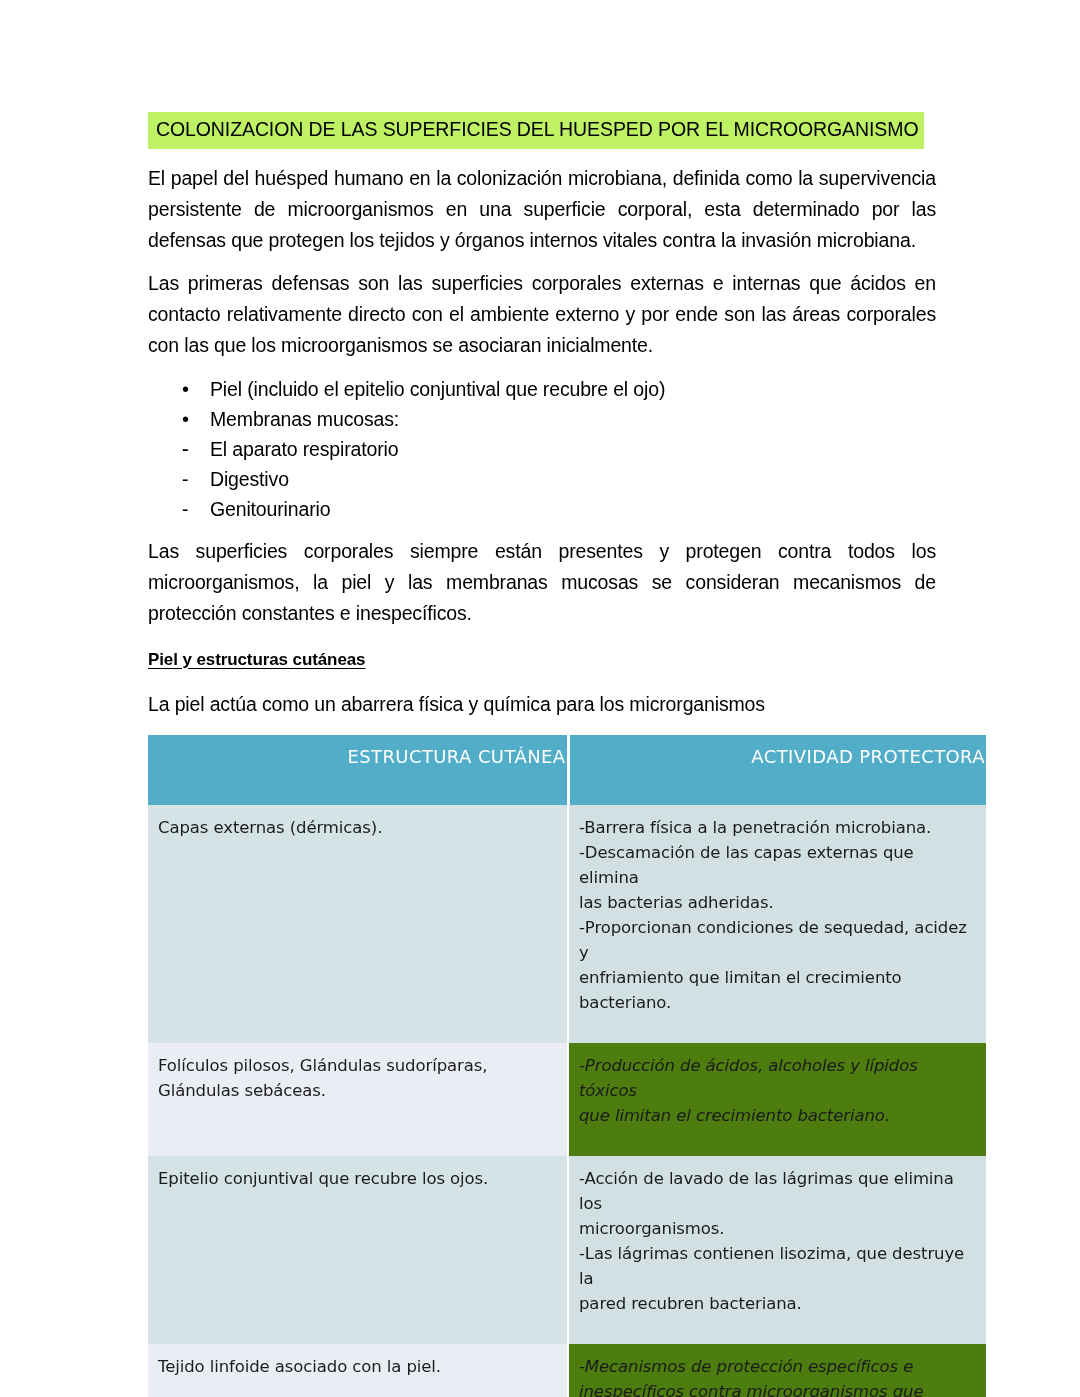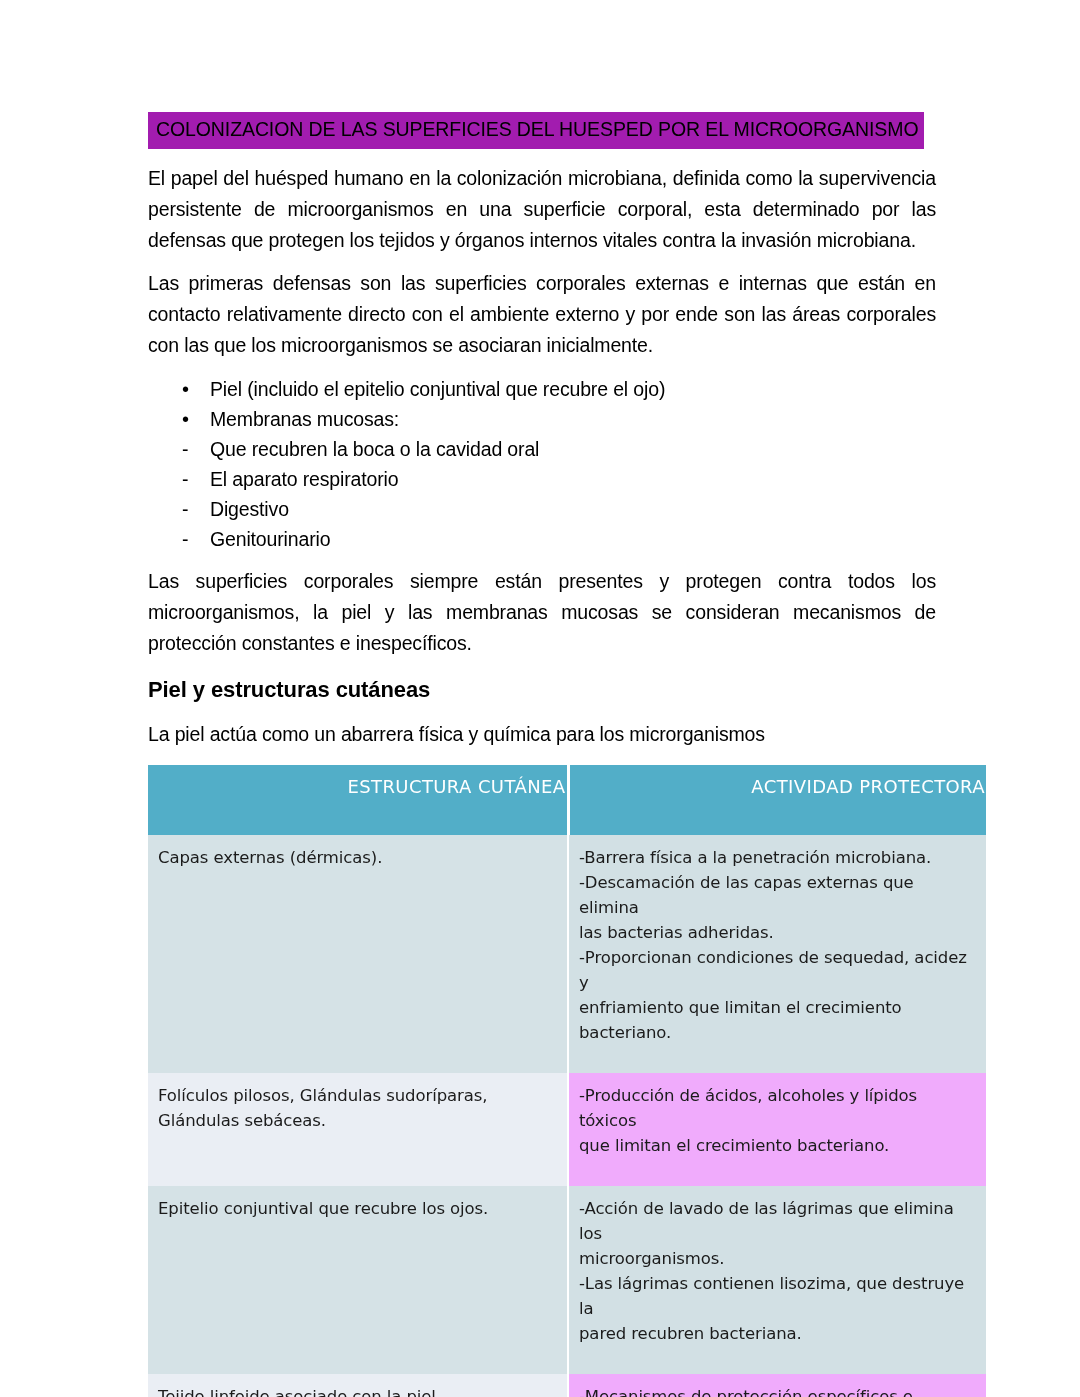--- a/index.html
+++ b/index.html
@@ -26,21 +26,21 @@
   .content {
     position: absolute;
     left: 148px;
     top: 112px;
     width: 788px;
   }
 
   
   .doc-title {
     display: inline-block;
-    background: #a21caf;
+    background: #bef264;
     font-size: 19.5px;
     line-height: 1.0;
     letter-spacing: -0.1px;
     padding: 8px 6px 9px 8px;
     white-space: nowrap;
     color: #000;
   }
 
   
   .para {
@@ -81,23 +81,24 @@
     line-height: 30px;
   }
   .list li .marker.dash {
     font-size: 19.5px;
     line-height: 30px;
   }
 
   
   .subheading {
     display: inline-block;
-    font-size: 22px;
+    font-size: 17px;
     font-weight: bold;
     line-height: 30px;
+    text-decoration: underline;
     text-underline-offset: 3px;
     margin: 16px 0 0 0;
     letter-spacing: -0.1px;
     color: #000;
   }
 
   .lead-line {
     font-size: 19.5px;
     line-height: 30px;
     margin: 14px 0 0 0;
@@ -143,54 +144,53 @@
     padding: 10px 14px 28px 10px;
     border-right: 2px solid #ffffff;
     letter-spacing: -0.1px;
   }
   table.skin-table tbody td:last-child { border-right: none; }
 
   tr.row-a td { background: #d5e2e6; }
   tr.row-b td { background: #eaeef4; }
 
   tr.row-a td.col2 { background: #d2e0e4; }
-  tr.row-b td.col2 { background: #f0abfc; }
+  tr.row-b td.col2 { background: #4d7c0f; font-style: italic; }
 
   td .cellline { display: block; }
 
   
   tr.r1 td { height: 170px; }
   tr.r2 td { height: 60px; }
   tr.r3 td { height: 120px; }
   tr.r4 td { height: 88px; }
 </style>
 </head>
 <body>
 
 <div class="page">
   <div class="content">
 
     <div class="doc-title">COLONIZACION DE LAS SUPERFICIES DEL HUESPED POR EL MICROORGANISMO</div>
 
     <p class="para first">El papel del huésped humano en la colonización microbiana, definida como la supervivencia persistente de microorganismos en una superficie corporal, esta determinado por las defensas que protegen los tejidos y órganos internos vitales contra la invasión microbiana.</p>
 
-    <p class="para">Las primeras defensas son las superficies corporales externas e internas que están en contacto relativamente directo con el ambiente externo y por ende son las áreas corporales con las que los microorganismos se asociaran inicialmente.</p>
+    <p class="para">Las primeras defensas son las superficies corporales externas e internas que ácidos en contacto relativamente directo con el ambiente externo y por ende son las áreas corporales con las que los microorganismos se asociaran inicialmente.</p>
 
     <ul class="list">
       <li>
         <span class="marker bullet">•</span>
         <span>Piel (incluido el epitelio conjuntival que recubre el ojo)</span>
       </li>
       <li>
         <span class="marker bullet">•</span>
         <span>Membranas mucosas:</span>
       </li>
       <li>
         <span class="marker dash">-</span>
-        <span>Que recubren la boca o la cavidad oral</span>
       </li>
       <li>
         <span class="marker dash">-</span>
         <span>El aparato respiratorio</span>
       </li>
       <li>
         <span class="marker dash">-</span>
         <span>Digestivo</span>
       </li>
       <li>

